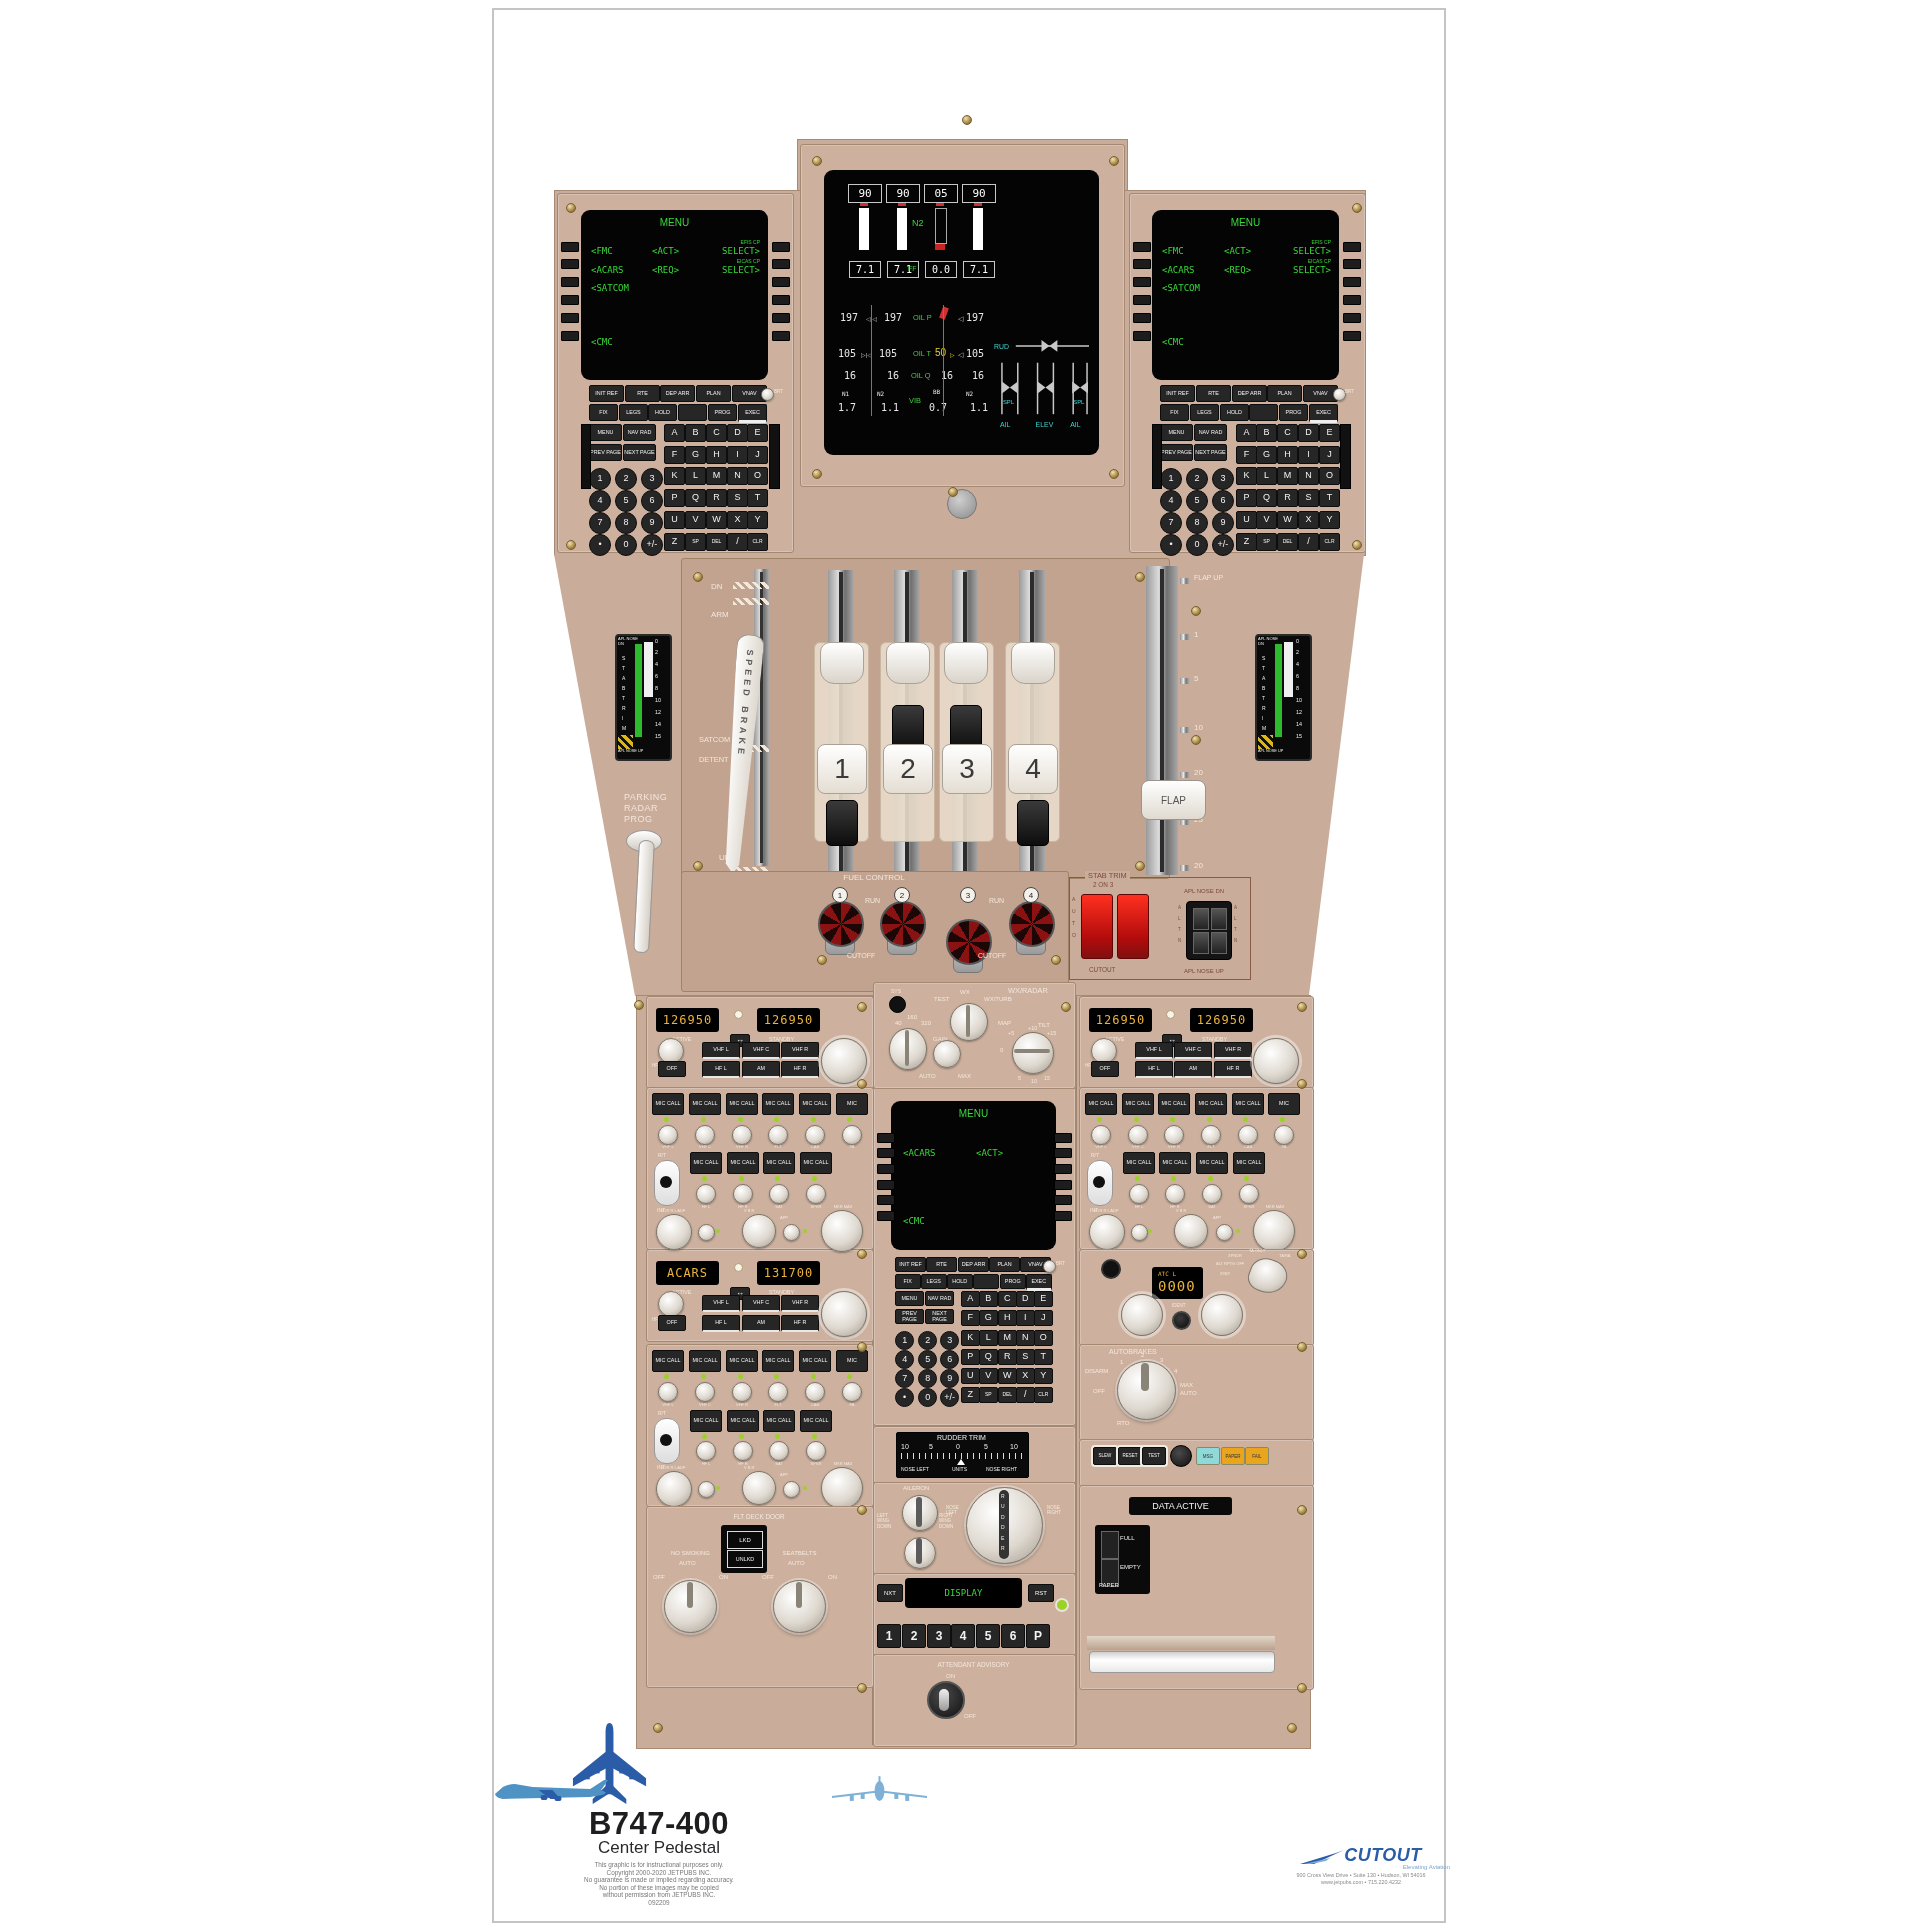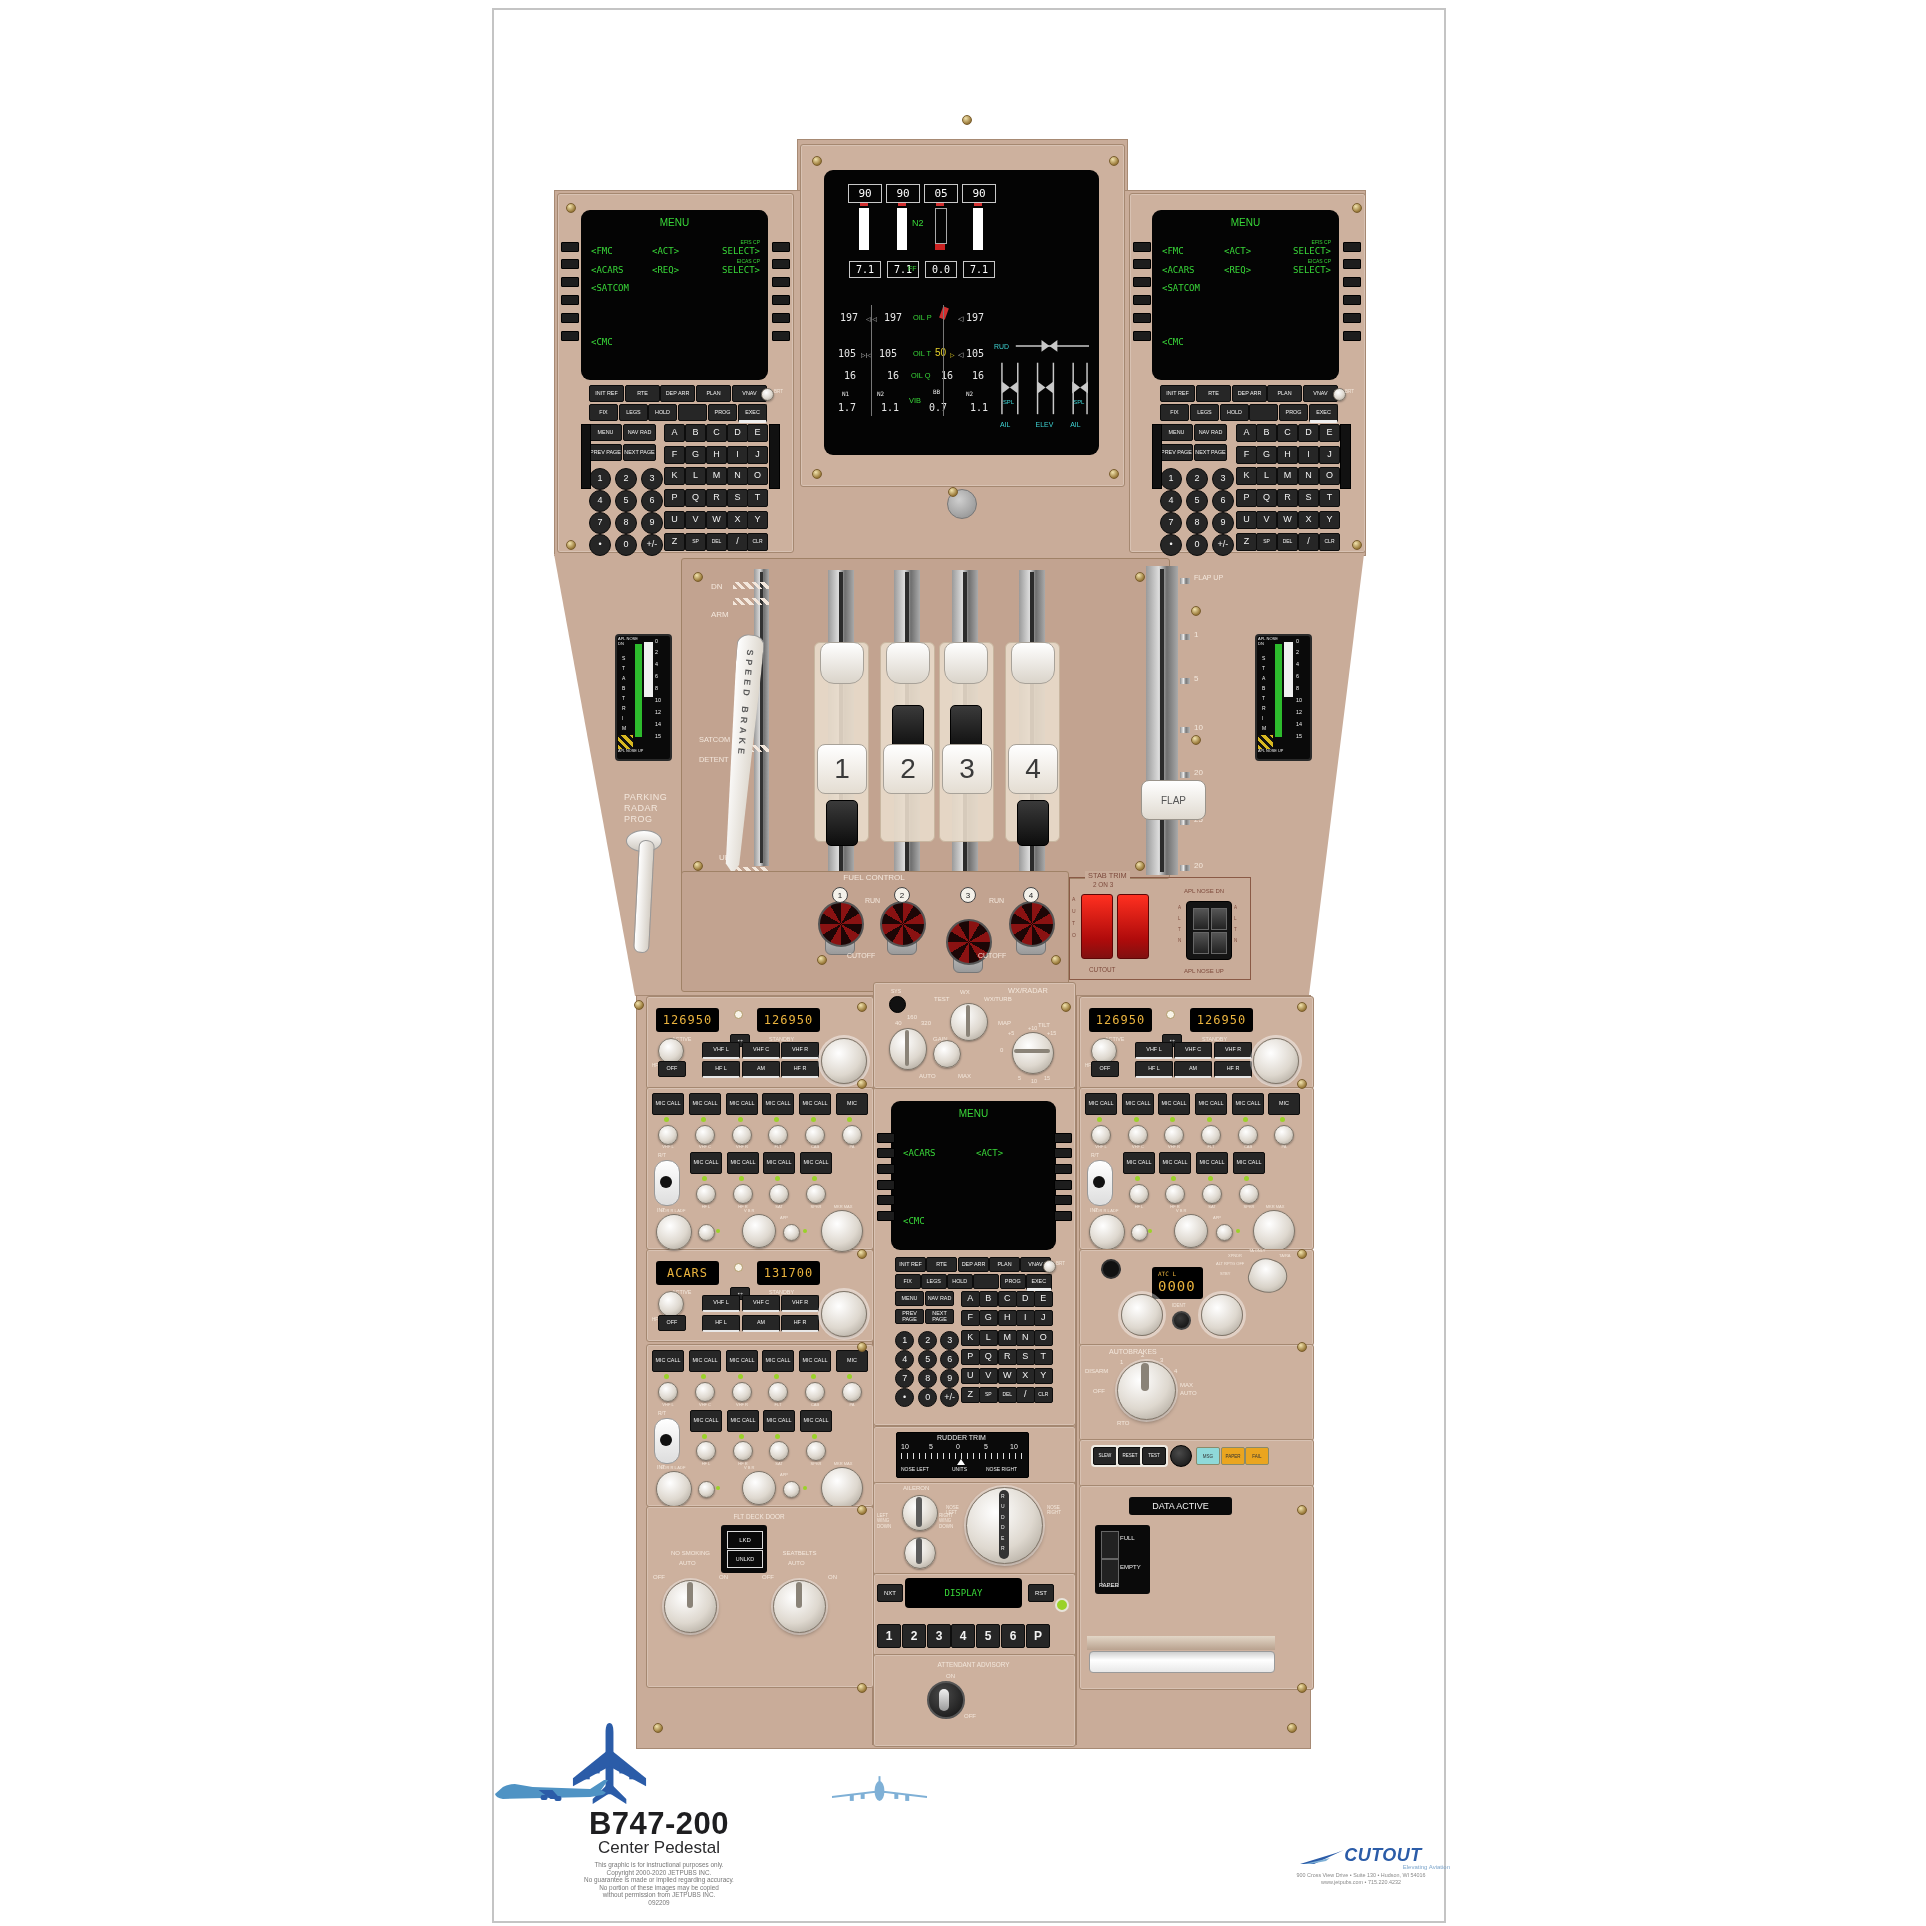--- a/index.html
+++ b/index.html
@@ -930,21 +930,21 @@
     </svg>
     <svg class="abs" style="left:830px;top:1774px" width="99" height="38" viewBox="0 0 100 38">
       <polygon points="2,22 44,17 56,17 98,22 98,24 56,19 44,19 2,24" fill="#7fb0d6"></polygon>
       <ellipse cx="50" cy="17" rx="5" ry="10" fill="#7fb0d6"></ellipse>
       <rect x="49" y="2" width="2" height="8" fill="#7fb0d6"></rect>
       <rect x="20" y="21" width="4" height="6" fill="#7fb0d6"></rect>
         <rect x="31" y="19" width="4" height="6" fill="#7fb0d6"></rect>
       <rect x="65" y="19" width="4" height="6" fill="#7fb0d6"></rect>
         <rect x="76" y="21" width="4" height="6" fill="#7fb0d6"></rect>
     </svg>
-    <div class="b-title">B747-200</div>
+    <div class="b-title">B747-400</div>
     <div class="b-sub">Center Pedestal</div>
     <div class="fineprint">
       <div>This graphic is for instructional purposes only.</div>
         <div>Copyright 2000-2020 JETPUBS INC.</div>
       <div>No guarantee is made or implied regarding accuracy.</div>
         <div>No portion of these images may be copied</div>
       <div>without permission from JETPUBS INC.</div>
         <div>092209</div>
     </div>
     <div class="jp">

